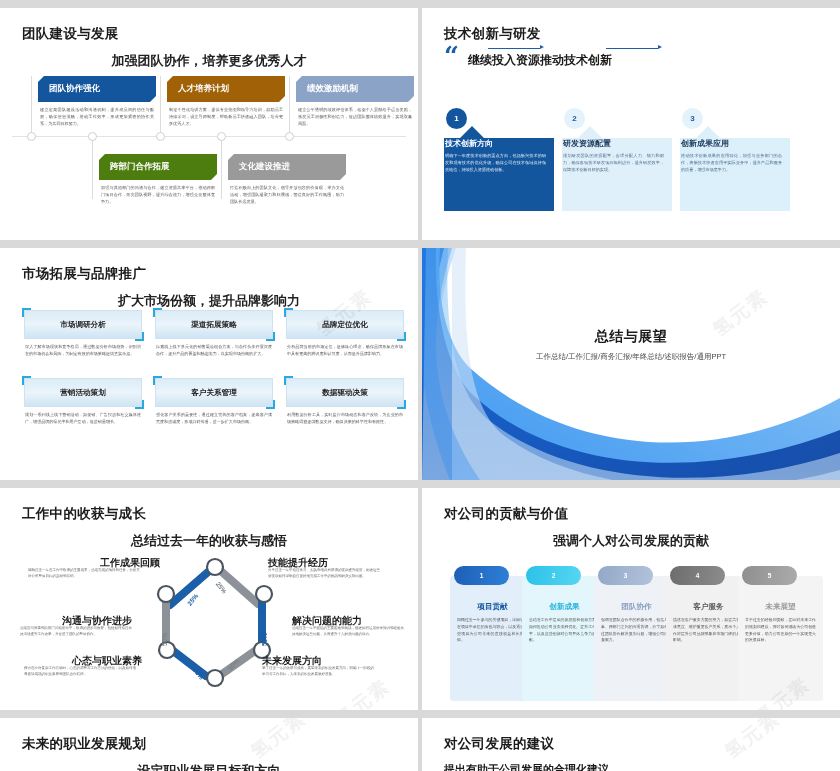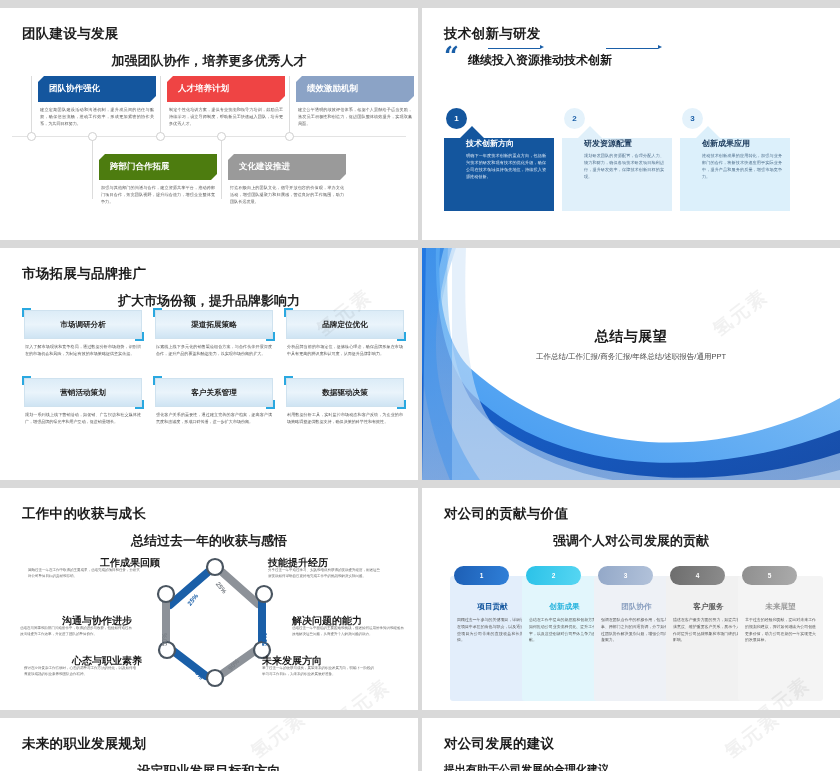--- a/index.html
+++ b/index.html
@@ -63,40 +63,40 @@
   .thead {
     height: 26px; color: #fff; font-size: 8.5px; font-weight: bold;
     display: flex; align-items: center; padding-left: 11px;
     clip-path: polygon(6px 0,100% 0,100% calc(100% - 6px),calc(100% - 6px) 100%,0 100%,0 6px);
   }
   .tbody {
     font-size: 4.1px; line-height: 1.65; color: #555; padding: 5px 2px 0 2px;
     text-align: justify;
   }
   .c-dark  { background: #14569e; }
-  .c-cyan  { background: #ef4444; }
+  .c-cyan  { background: #a16207; }
   .c-steel { background: #8ba3c6; }
   .c-gray  { background: #4d7c0f; text-align: right; }
   .c-gray2 { background: #9a9a9a; }
 
   
   .step-circle {
     position: absolute; width: 21px; height: 21px; border-radius: 50%;
     display: flex; align-items: center; justify-content: center;
     font-size: 8px; font-weight: bold;
   }
   .step-line { position: absolute; height: 1px; background: #1a5fa8; top: 40px; }
   .step-arrow {
     position: absolute; top: 37px; width: 0; height: 0;
     border-left: 4px solid #1a5fa8;
     border-top: 2.5px solid transparent; border-bottom: 2.5px solid transparent;
   }
   .step-panel {
     position: absolute; width: 110px; height: 73px;
-    padding: 12px 8px 6px 22px;
+    padding: 12px 8px 6px 1px;
   }
   .step-notch { position: absolute; width: 110px; height: 85px; top: 0; left: 0; }
   .sp-title { font-size: 8px; font-weight: bold; margin-bottom: 4px; }
   .sp-body { font-size: 4.1px; line-height: 1.7; text-align: justify; }
 
   
   .mcard { position: absolute; width: 118px; }
   .mbox {
     height: 29px; position: relative;
     background: linear-gradient(180deg,#dcecf7 0%, #eaf4fb 50%, #cfe4f3 100%);

